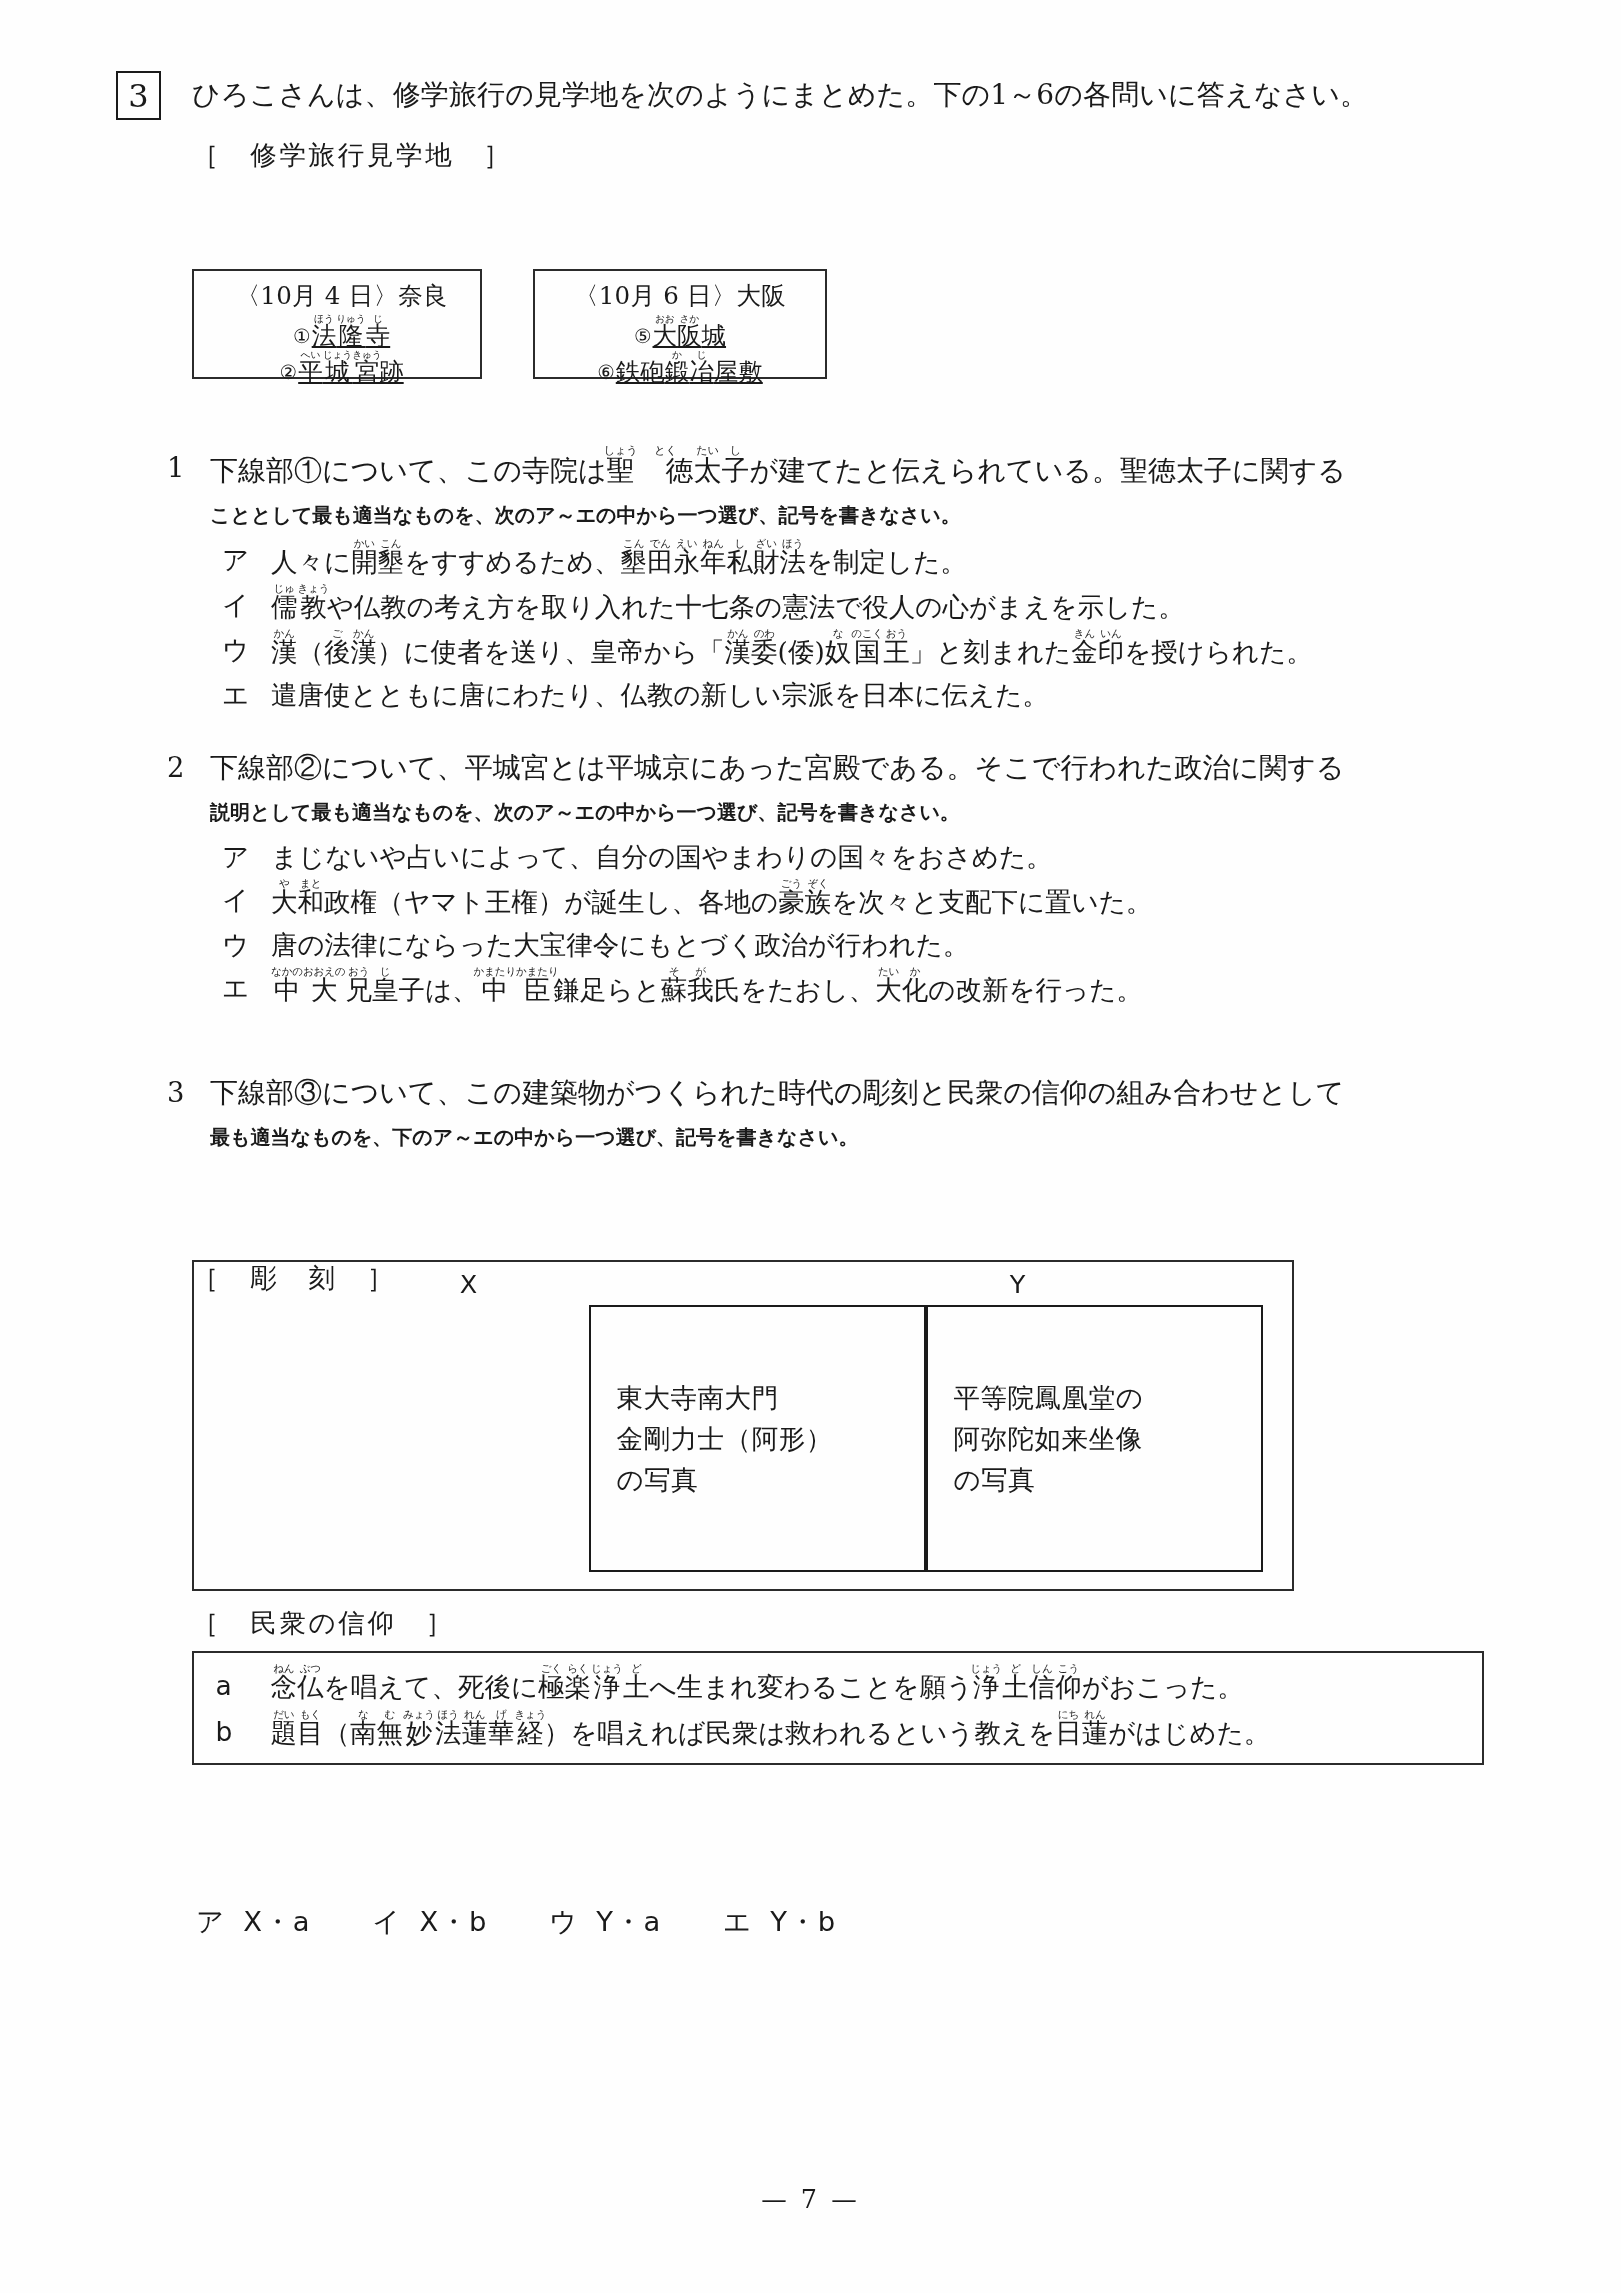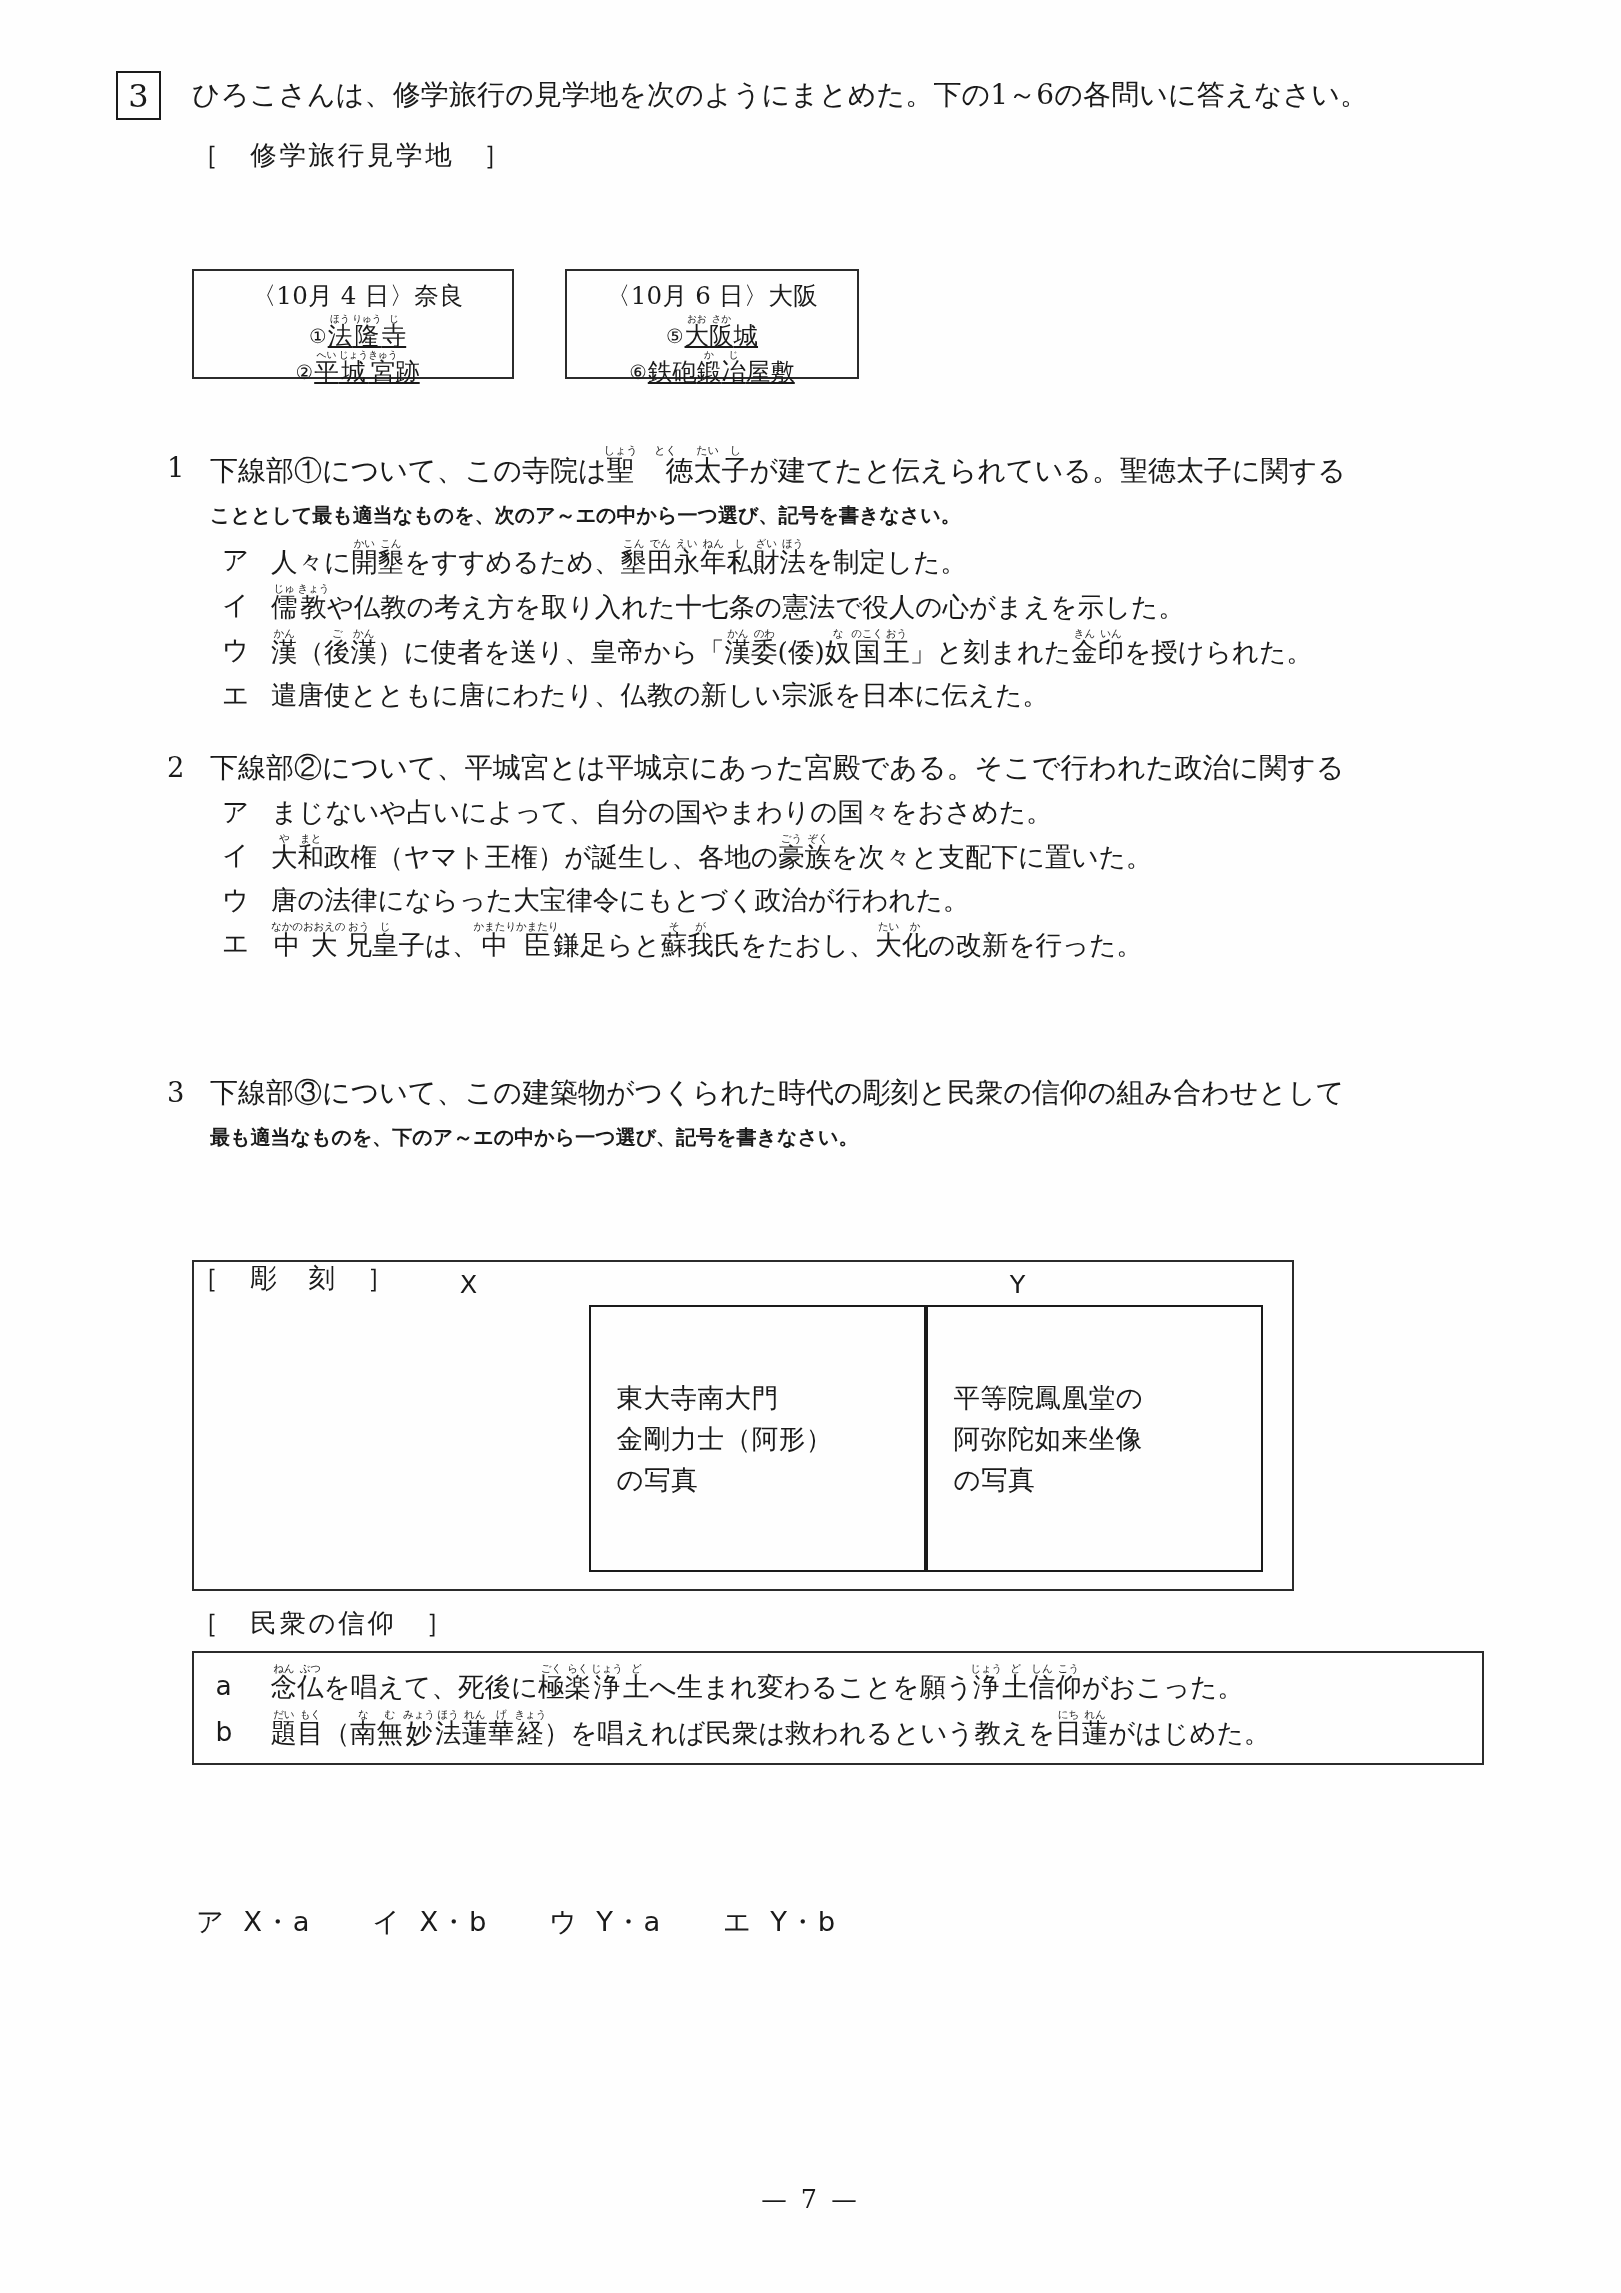--- a/index.html
+++ b/index.html
@@ -74,21 +74,21 @@
     display: flex;
     gap: 0px;
   }
   .daybox {
     border: 2px solid #2b2b2b;
     box-sizing: border-box;
     padding: 7.8px 13.7px 9.8px 13.7px;
     display: flex;
     flex-direction: column;
   }
-  .daybox.b1 { width: 322px; height: 110px; margin-right: 51px; padding-left: 23px; }
+  .daybox.b1 { width: 290px; height: 110px; margin-right: 51px; padding-left: 23px; }
   .daybox.b2 { width: 253px; height: 110px; margin-right: 51px; }
   .daybox.b3 { width: 294px; height: 110px; }
 
   .daybox-title {
     font-size: 24.5px;
     text-align: center;
     line-height: 33px;
     white-space: nowrap;
     letter-spacing: 0.01em;
   }
@@ -326,20 +326,21 @@
       <div class="choice-mark">エ</div>
       <div class="choice-text">遣唐使とともに唐にわたり、仏教の新しい宗派を日本に伝えた。</div>
     </div>
   </div>
 
   <div class="qblock" style="left:167px; top:745px; width:1333px;">
     <div class="qrow">
       <div class="qmark">2</div>
       <div class="qbody">下線部②について、平城宮とは平城京にあった宮殿である。そこで行われた政治に関する</div>
     </div>
+    <div class="qcont">説明として最も適当なものを、次のア～エの中から一つ選び、記号を書きなさい。</div>
 
     <div class="choice">
       <div class="choice-mark">ア</div>
       <div class="choice-text">まじないや占いによって、自分の国やまわりの国々をおさめた。</div>
     </div>
     <div class="choice">
       <div class="choice-mark">イ</div>
       <div class="choice-text">
         <ruby>大<rt>や</rt>和<rt>まと</rt></ruby>政権（ヤマト王権）が誕生し、各地の<ruby>豪<rt>ごう</rt>族<rt>ぞく</rt></ruby>を次々と支配下に置いた。
       </div>

